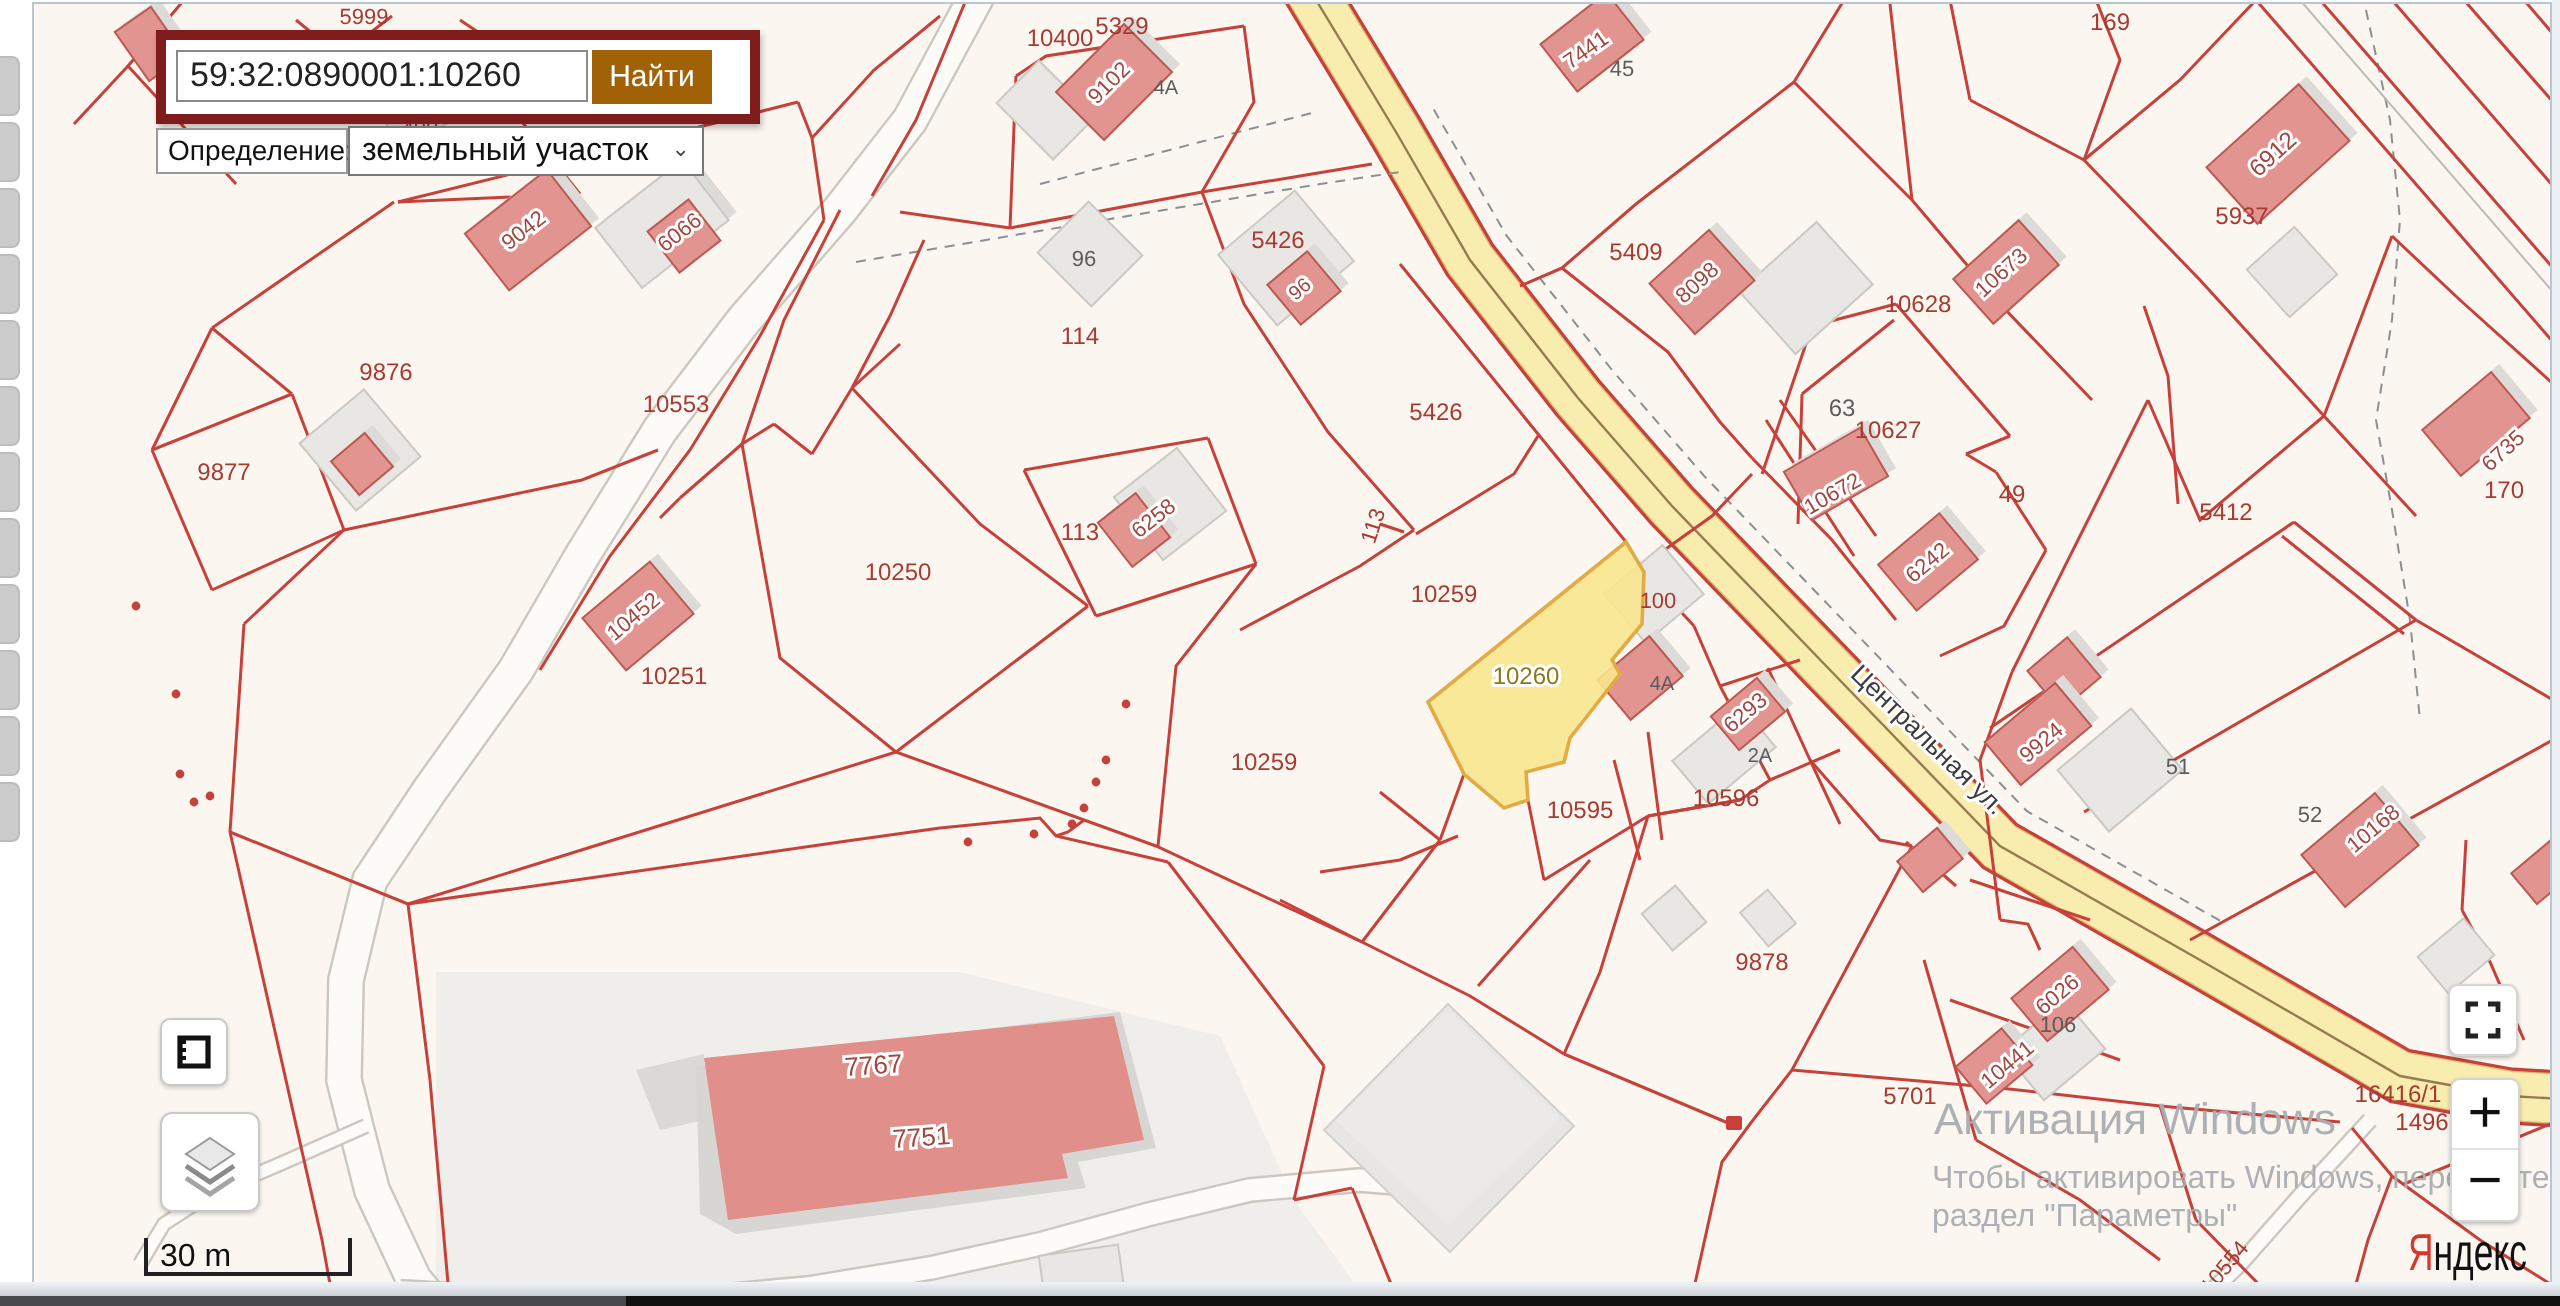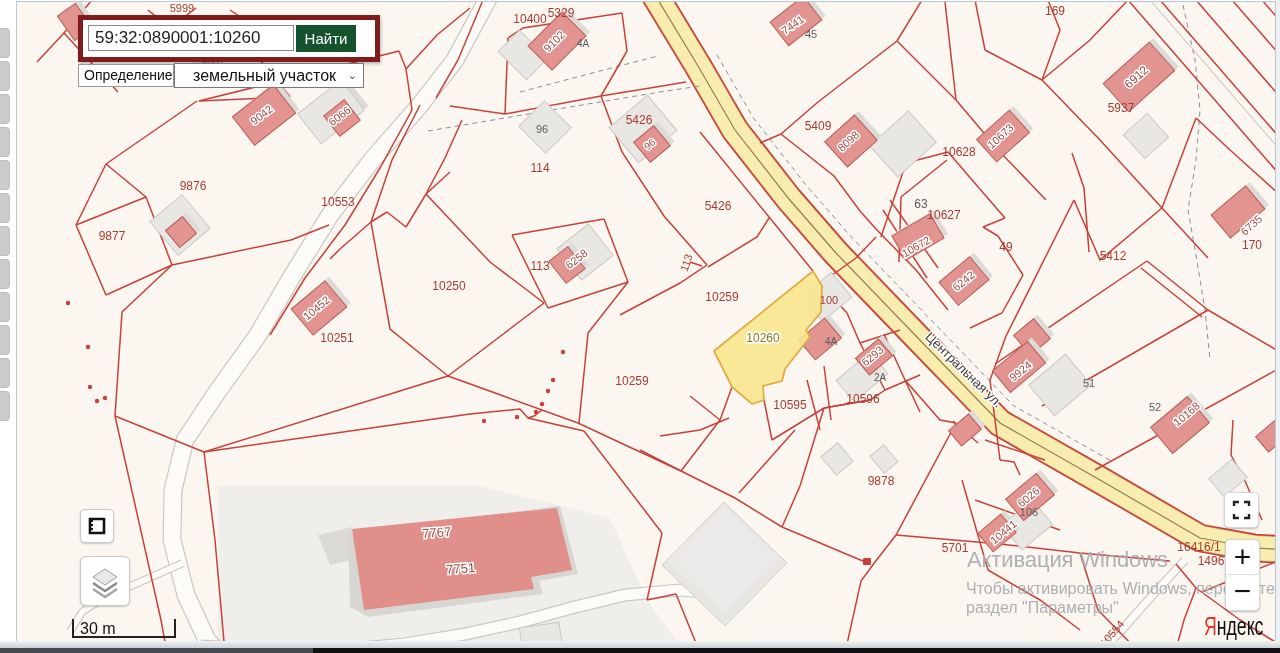--- a/index.html
+++ b/index.html
@@ -501,24 +501,24 @@
     <div class="abs" style="left:-6px;top:193px;width:14px;height:28px;background:#ccc;border:1px solid #bcbcbc;border-radius:4px;"></div>
     <div class="abs" style="left:-6px;top:226px;width:14px;height:28px;background:#ccc;border:1px solid #bcbcbc;border-radius:4px;"></div>
     <div class="abs" style="left:-6px;top:259px;width:14px;height:28px;background:#ccc;border:1px solid #bcbcbc;border-radius:4px;"></div>
     <div class="abs" style="left:-6px;top:292px;width:14px;height:28px;background:#ccc;border:1px solid #bcbcbc;border-radius:4px;"></div>
     <div class="abs" style="left:-6px;top:325px;width:14px;height:28px;background:#ccc;border:1px solid #bcbcbc;border-radius:4px;"></div>
     <div class="abs" style="left:-6px;top:358px;width:14px;height:28px;background:#ccc;border:1px solid #bcbcbc;border-radius:4px;"></div>
     <div class="abs" style="left:-6px;top:391px;width:14px;height:28px;background:#ccc;border:1px solid #bcbcbc;border-radius:4px;"></div>
   </div>
 <div class="abs" style="left:78px;top:15px;width:292px;height:37px;background:#fff;border:5px solid #7f1d1d;box-shadow:1px 2px 3px rgba(0,0,0,0.25);">
 <input class="abs" style="left: 5px; top: 5px; width: 198px; height: 24px; border: 1px solid rgb(138, 138, 138); font-family: &quot;Liberation Sans&quot;, sans-serif; font-size: 17px; padding: 0px 0px 0px 6px; color: rgb(34, 34, 34);" value="59:32:0890001:10260">
-<div class="abs" style="left:213px;top:5px;width:60px;height:27px;background:#14532d;color:#fff;font-size:15px;text-align:center;line-height:27px;">Найти</div>
+<div class="abs" style="left:213px;top:5px;width:60px;height:27px;background:#a16207;color:#fff;font-size:15px;text-align:center;line-height:27px;">Найти</div>
 </div>
 <div class="abs" style="left:78px;top:64px;width:89px;height:21px;background:#fff;border:1px solid #999;font-size:14px;color:#111;padding:0 0 0 5px;line-height:21px;">Определение:</div>
-<div class="abs" style="left:174px;top:63px;width:170px;height:23px;background:#fff;border:1px solid #777;font-size:16px;color:#111;line-height:23px;padding-left:18px;">земельный участок<span style="position:absolute;right:6px;top:0;color:#444;font-size:11px;">⌄</span></div>
+<div class="abs" style="left:174px;top:63px;width:170px;height:23px;background:#fff;border:1px solid #777;font-size:16px;color:#111;line-height:23px;padding-left:6px;">земельный участок<span style="position:absolute;right:6px;top:0;color:#444;font-size:11px;">⌄</span></div>
 <div class="abs" style="left:80px;top:509px;width:32px;height:32px;background:#fff;border:1px solid #c9c9c9;border-radius:5px;box-shadow:0 1px 2px rgba(0,0,0,0.2);">
 <svg width="32" height="32" viewBox="0 0 32 32">
       <path d="M9 9 h14 v14 h-14 z" fill="none" stroke="#111" stroke-width="2.6"></path>
       <path d="M8 8 v16 h4 v-2 h-2 v-2 h2 v-2 h-2 v-2 h2 v-2 h-2 v-2 h2 v-2 h-2 v-2 z" fill="#111"></path>
     </svg></div>
 <div class="abs" style="left:80px;top:556px;width:48px;height:48px;background:#fff;border:1px solid #c9c9c9;border-radius:6px;box-shadow:0 1px 2px rgba(0,0,0,0.2);">
 <svg width="48" height="48" viewBox="0 0 48 48">
 <polygon points="24,12 36,20 24,28 12,20" fill="#e8e8e8" stroke="#9a9a9a" stroke-width="1"></polygon>
 <polyline points="12,26 24,34 36,26" fill="none" stroke="#8a8a8a" stroke-width="2.5"></polyline>
 <polyline points="12,32 24,40 36,32" fill="none" stroke="#a5a5a5" stroke-width="2.5"></polyline>

